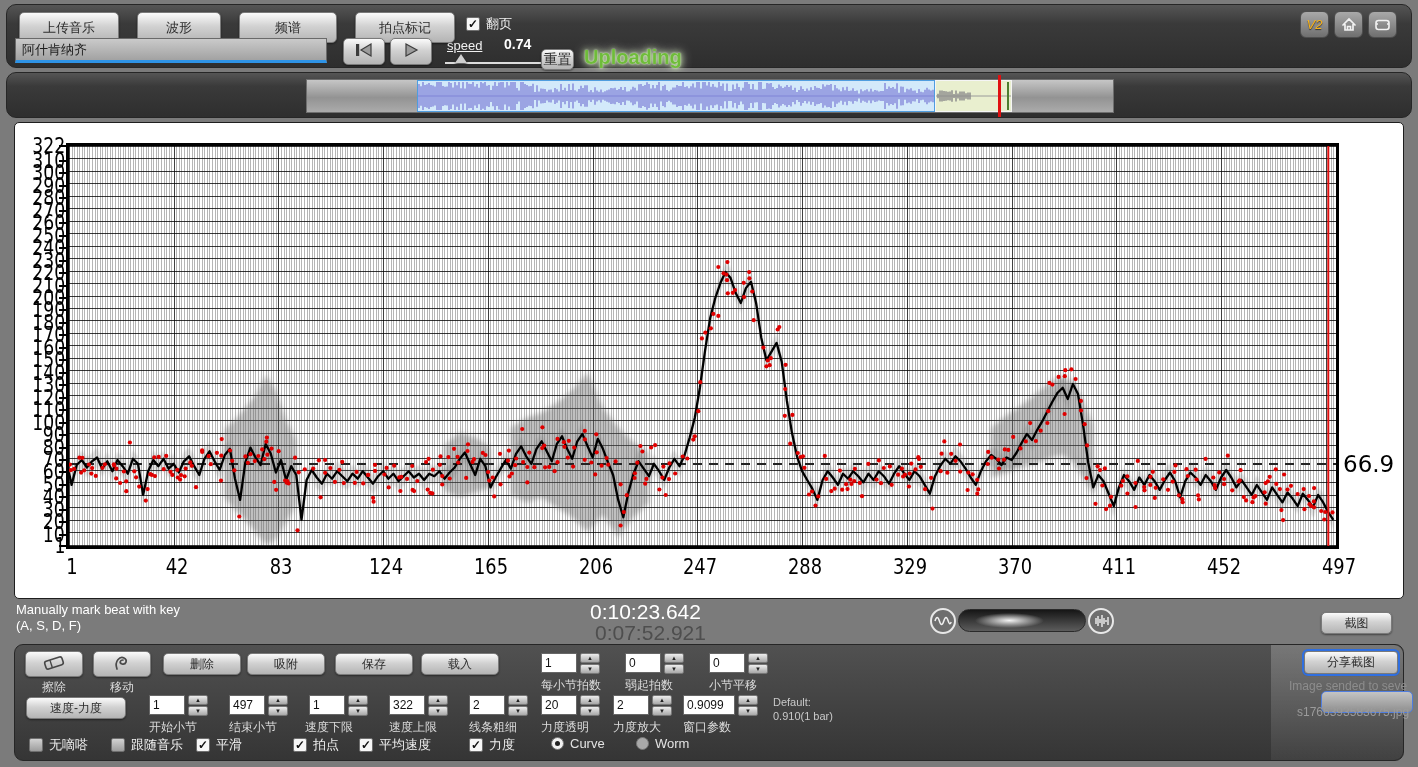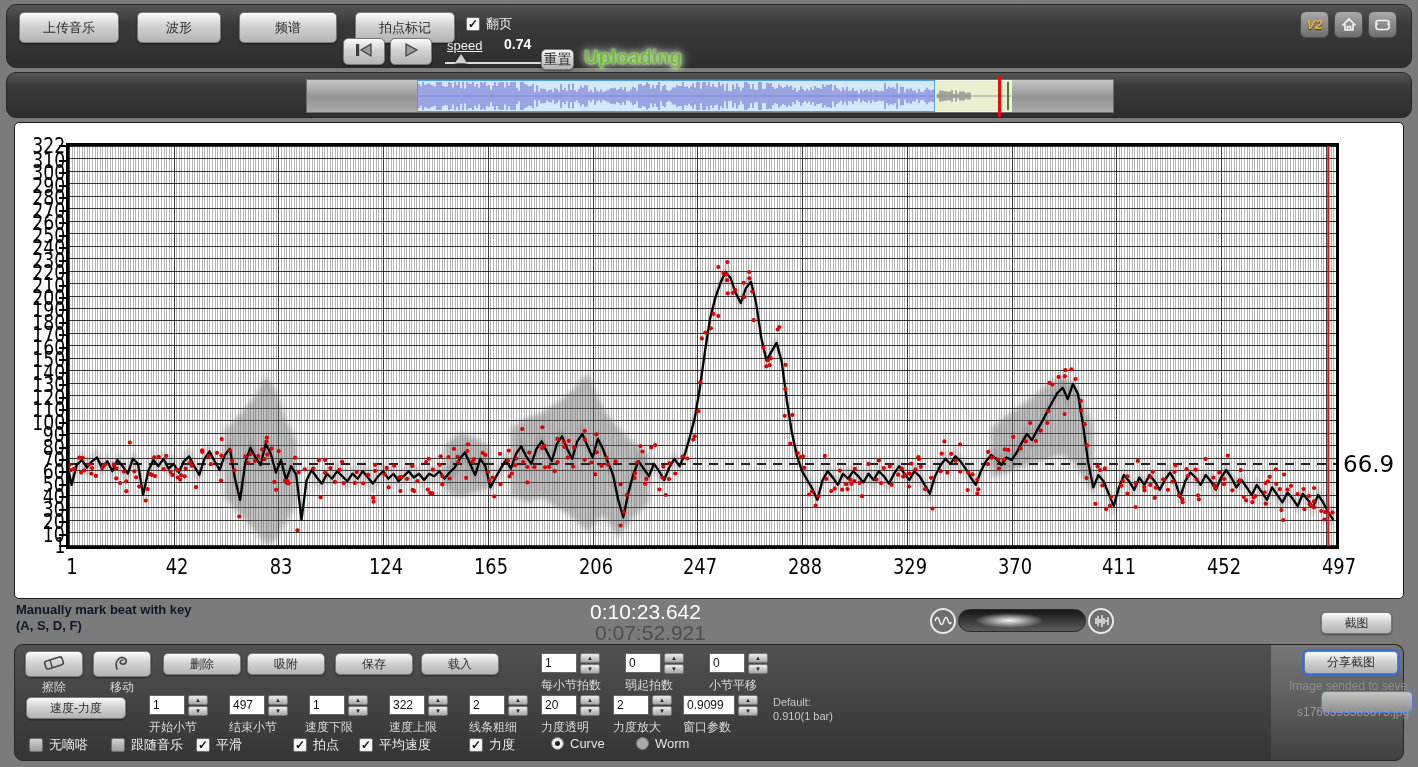--- a/index.html
+++ b/index.html
@@ -9,21 +9,21 @@
   
   .tb-row1{position:absolute;left:12px;top:7px;display:flex;gap:18px;align-items:center;}
   .btn-light{background:linear-gradient(#fbfbfb,#d2d2d2 45%,#b4b4b4);border:1px solid #7a7a7a;border-radius:5px;color:#2d2d2d;font-size:13px;box-shadow:0 1px 2px rgba(0,0,0,.45);cursor:pointer;}
   .tb-btn{height:31px;}
   .chk{display:flex;align-items:center;gap:6px;font-size:13px;color:#efefef;cursor:pointer;}
   .box{width:14px;height:14px;border:1px solid #6f6f6f;border-radius:2px;font-size:12px;font-weight:bold;color:#111;line-height:12px;text-align:center;}
   .box.on{background:#f7f7f7;}
   .box.off{background:linear-gradient(#d2d2d2,#9d9d9d);color:transparent;}
   .tr-icons{position:absolute;right:14px;top:6px;display:flex;gap:5px;}
   .icon-btn{width:29px;height:27px;border-radius:6px;background:linear-gradient(#a9a9a9,#6f6f6f);border:1px solid #4e4e4e;display:flex;align-items:center;justify-content:center;padding:0;cursor:pointer;}
-  .v2txt{color:#f6b21b;font-weight:bold;font-size:13px;font-style:italic;text-shadow:0 1px 1px #333;}
+  .v2txt{color:#f6b21b;font-weight:normal;font-size:13px;font-style:italic;text-shadow:0 1px 1px #333;}
   .title-input{position:absolute;left:8px;top:33px;width:312px;height:25px;background:linear-gradient(#cacaca,#a2a2a2);border:1px solid #6a6a6a;border-bottom:3px solid #2e93e6;color:#1d1d1d;font-size:13px;padding:0 6px;}
   .transport{position:absolute;top:33px;width:42px;height:27px;}
   .speed-label{position:absolute;left:440px;top:33px;color:#f0f0f0;font-size:13px;text-decoration:underline;}
   .speed-value{position:absolute;left:497px;top:31px;color:#fff;font-size:14px;font-weight:bold;}
   .speed-track{position:absolute;left:438px;top:57px;width:96px;height:2px;background:#dcdcdc;}
   .speed-thumb{position:absolute;left:448px;top:49px;width:0;height:0;border-left:6px solid transparent;border-right:6px solid transparent;border-bottom:9px solid #cfcfcf;filter:drop-shadow(0 1px 1px #222);}
   .reset-btn{position:absolute;left:534px;top:44px;width:33px;height:21px;font-size:14px;padding:0;}
   .uploading{position:absolute;left:577px;top:41px;font-size:20px;font-weight:bold;color:#6fbc3a;text-shadow:0 0 2px #eaffda,0 0 6px #cdf6a4,0 0 12px #ffffff;}
   
   .wavestrip{position:absolute;left:299px;top:6px;width:808px;height:34px;background:linear-gradient(#c6c6c6,#939393 55%,#ababab);border:1px solid #6e6e6e;}
@@ -38,21 +38,21 @@
       repeating-linear-gradient(to right, rgba(0,0,0,.65) 0 1px, rgba(0,0,0,0) 1px 104.73px),
       repeating-linear-gradient(to bottom, rgba(0,0,0,.78) 0 1px, rgba(0,0,0,0) 1px 12.461px),
       repeating-linear-gradient(to right, rgba(80,80,80,.42) 0 1px, rgba(0,0,0,0) 1px 2.5544px);}
   .plot svg{position:absolute;left:0;top:0;}
   .watermark{position:absolute;left:0;top:210px;width:100%;text-align:center;font-size:44px;font-weight:bold;color:rgba(128,128,128,.62);letter-spacing:3px;font-family:"DejaVu Sans",sans-serif;pointer-events:none;}
   .ylab{position:absolute;right:4px;transform:translateY(-50%) scaleX(.82);transform-origin:100% 50%;font-size:21px;color:#000;font-family:"DejaVu Sans",sans-serif;line-height:1;}
   .ytick{position:absolute;left:44px;width:8px;height:2px;background:#000;transform:translateY(-50%);}
   .xlab{position:absolute;top:0;transform:translateX(-50%) scaleX(.85);font-size:21px;color:#000;font-family:"DejaVu Sans",sans-serif;}
   .avg-label{position:absolute;left:1328px;top:341px;transform:translateY(-50%);font-size:23px;color:#000;font-family:"DejaVu Sans",sans-serif;}
   
-  .hint{position:absolute;left:16px;top:602px;color:#0f172a;font-size:13px;line-height:16px;font-weight:bold;}
+  .hint{position:absolute;left:16px;top:602px;color:#ffffff;font-size:13px;line-height:16px;}
   .time1{position:absolute;left:590px;top:600px;color:#fff;font-size:21px;}
   .time2{position:absolute;left:595px;top:621px;color:#4e4e4e;font-size:21px;}
   .bal-icon{position:absolute;top:608px;width:26px;height:26px;border-radius:50%;border:2px solid #e8e8e8;display:flex;align-items:center;justify-content:center;background:rgba(0,0,0,.1);}
   .bal-pill{position:absolute;left:958px;top:609px;width:128px;height:23px;border-radius:12px;border:1px solid #2a2a2a;
      background:radial-gradient(ellipse 46px 10px at 40% 50%, rgba(255,255,255,.95), rgba(255,255,255,0) 75%),linear-gradient(#161616,#5c5c5c);}
   .shot-btn{position:absolute;left:1321px;top:612px;width:71px;height:22px;font-size:12px;}
   
   .bp{position:absolute;left:14px;top:644px;width:1390px;height:117px;background:linear-gradient(#515151,#353535);border-radius:9px;border:1px solid #262626;}
   .bp-right{position:absolute;right:0;top:0;width:132px;height:100%;background:linear-gradient(rgba(255,255,255,.22),rgba(255,255,255,.06));border-radius:0 9px 9px 0;}
   .mini-label{position:absolute;font-size:12px;color:#dcdcdc;white-space:nowrap;}
@@ -98,20 +98,21 @@
             <path d="M2 8 L8 2 L14 8 M4 7.5 V13 H12 V7.5 M6.5 13 V9.5 H9.5 V13" stroke="#f2f2f2" stroke-width="1.7" fill="none" stroke-linecap="round"></path>
           </svg>
       </button>
       <button class="icon-btn">
         <svg width="17" height="14" viewBox="0 0 17 14">
             <rect x="2" y="2.5" width="13" height="9" rx="2.5" fill="none" stroke="#f2f2f2" stroke-width="1.6"></rect>
             <path d="M2 6 h2 M13 6 h2" stroke="#f2f2f2" stroke-width="1.4"></path>
           </svg>
       </button>
     </div>
+    <input class="title-input" value="阿什肯纳齐" style="">
     <button class="btn-light transport" style="left:336px;">
       <svg width="22" height="16" viewBox="0 0 22 16">
           <rect x="3" y="2" width="3.2" height="12" fill="#3c3c3c"></rect>
           <path d="M18 2 L8 8 L18 14 Z" fill="#9c9c9c" stroke="#3c3c3c" stroke-width="1.2"></path>
         </svg>
     </button>
     <button class="btn-light transport" style="left:383px;">
       <svg width="20" height="16" viewBox="0 0 20 16">
           <path d="M5 2 L16 8 L5 14 Z" fill="#9c9c9c" stroke="#3c3c3c" stroke-width="1.2"></path>
         </svg>

